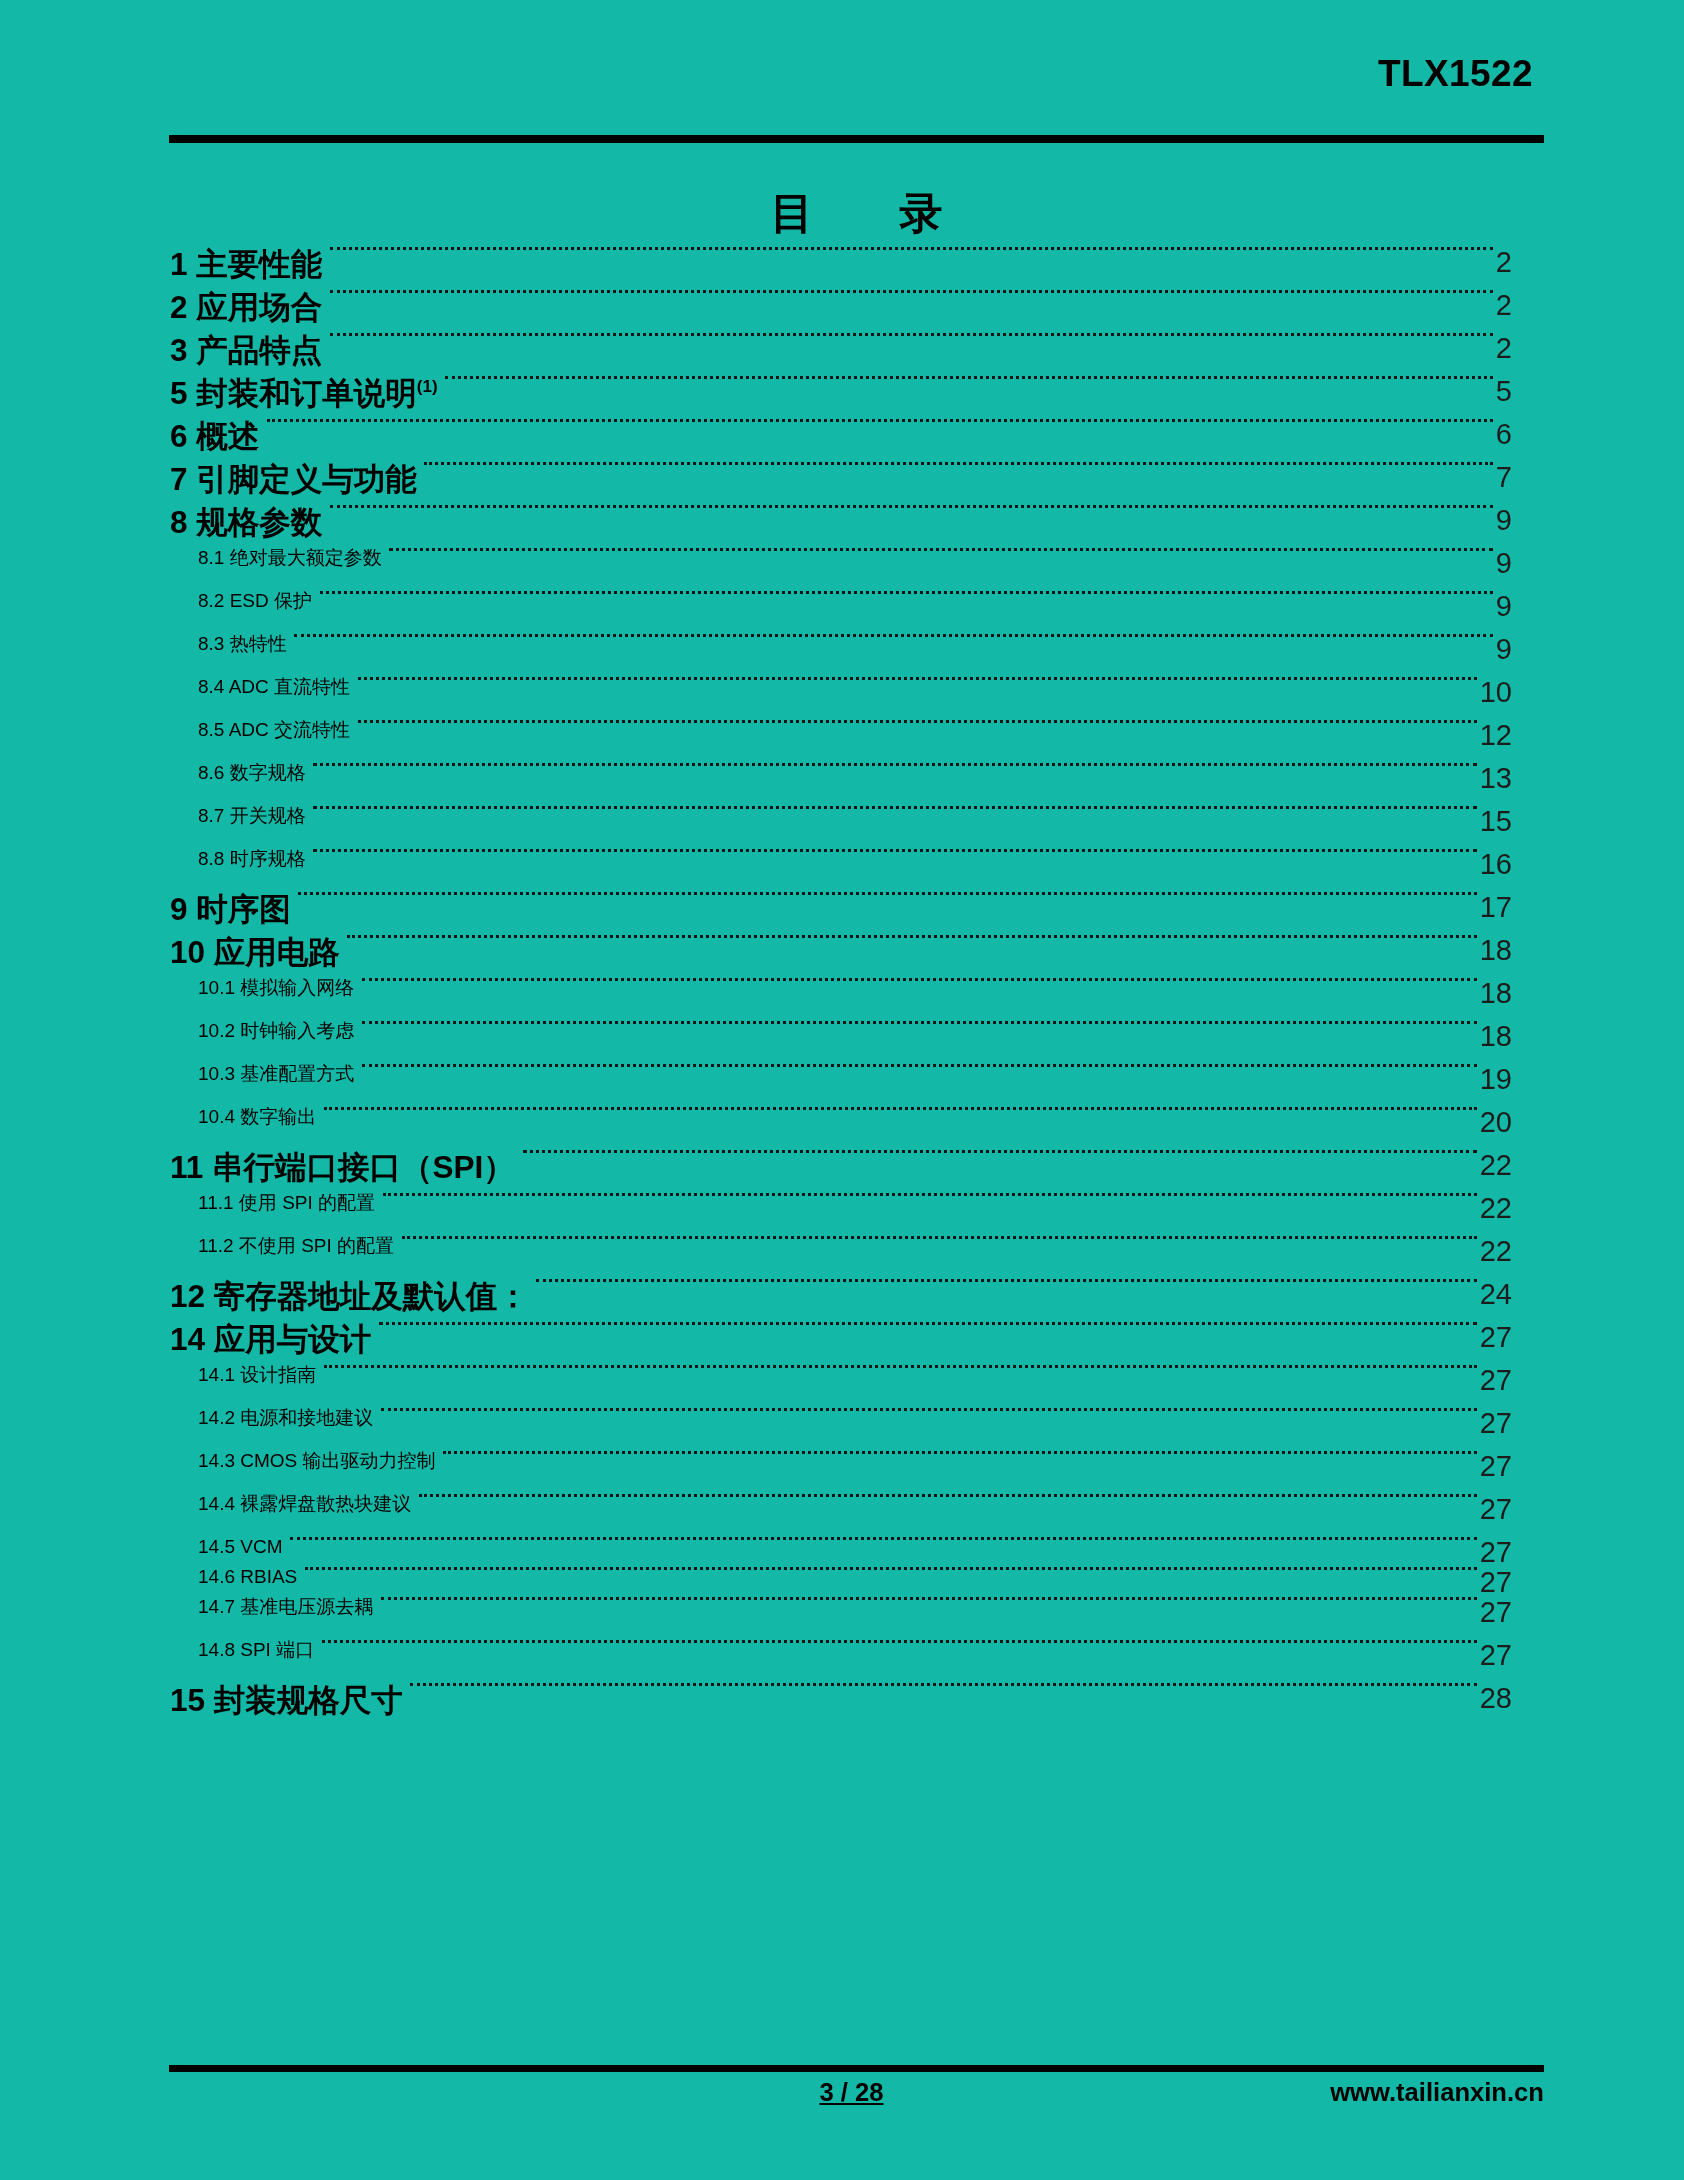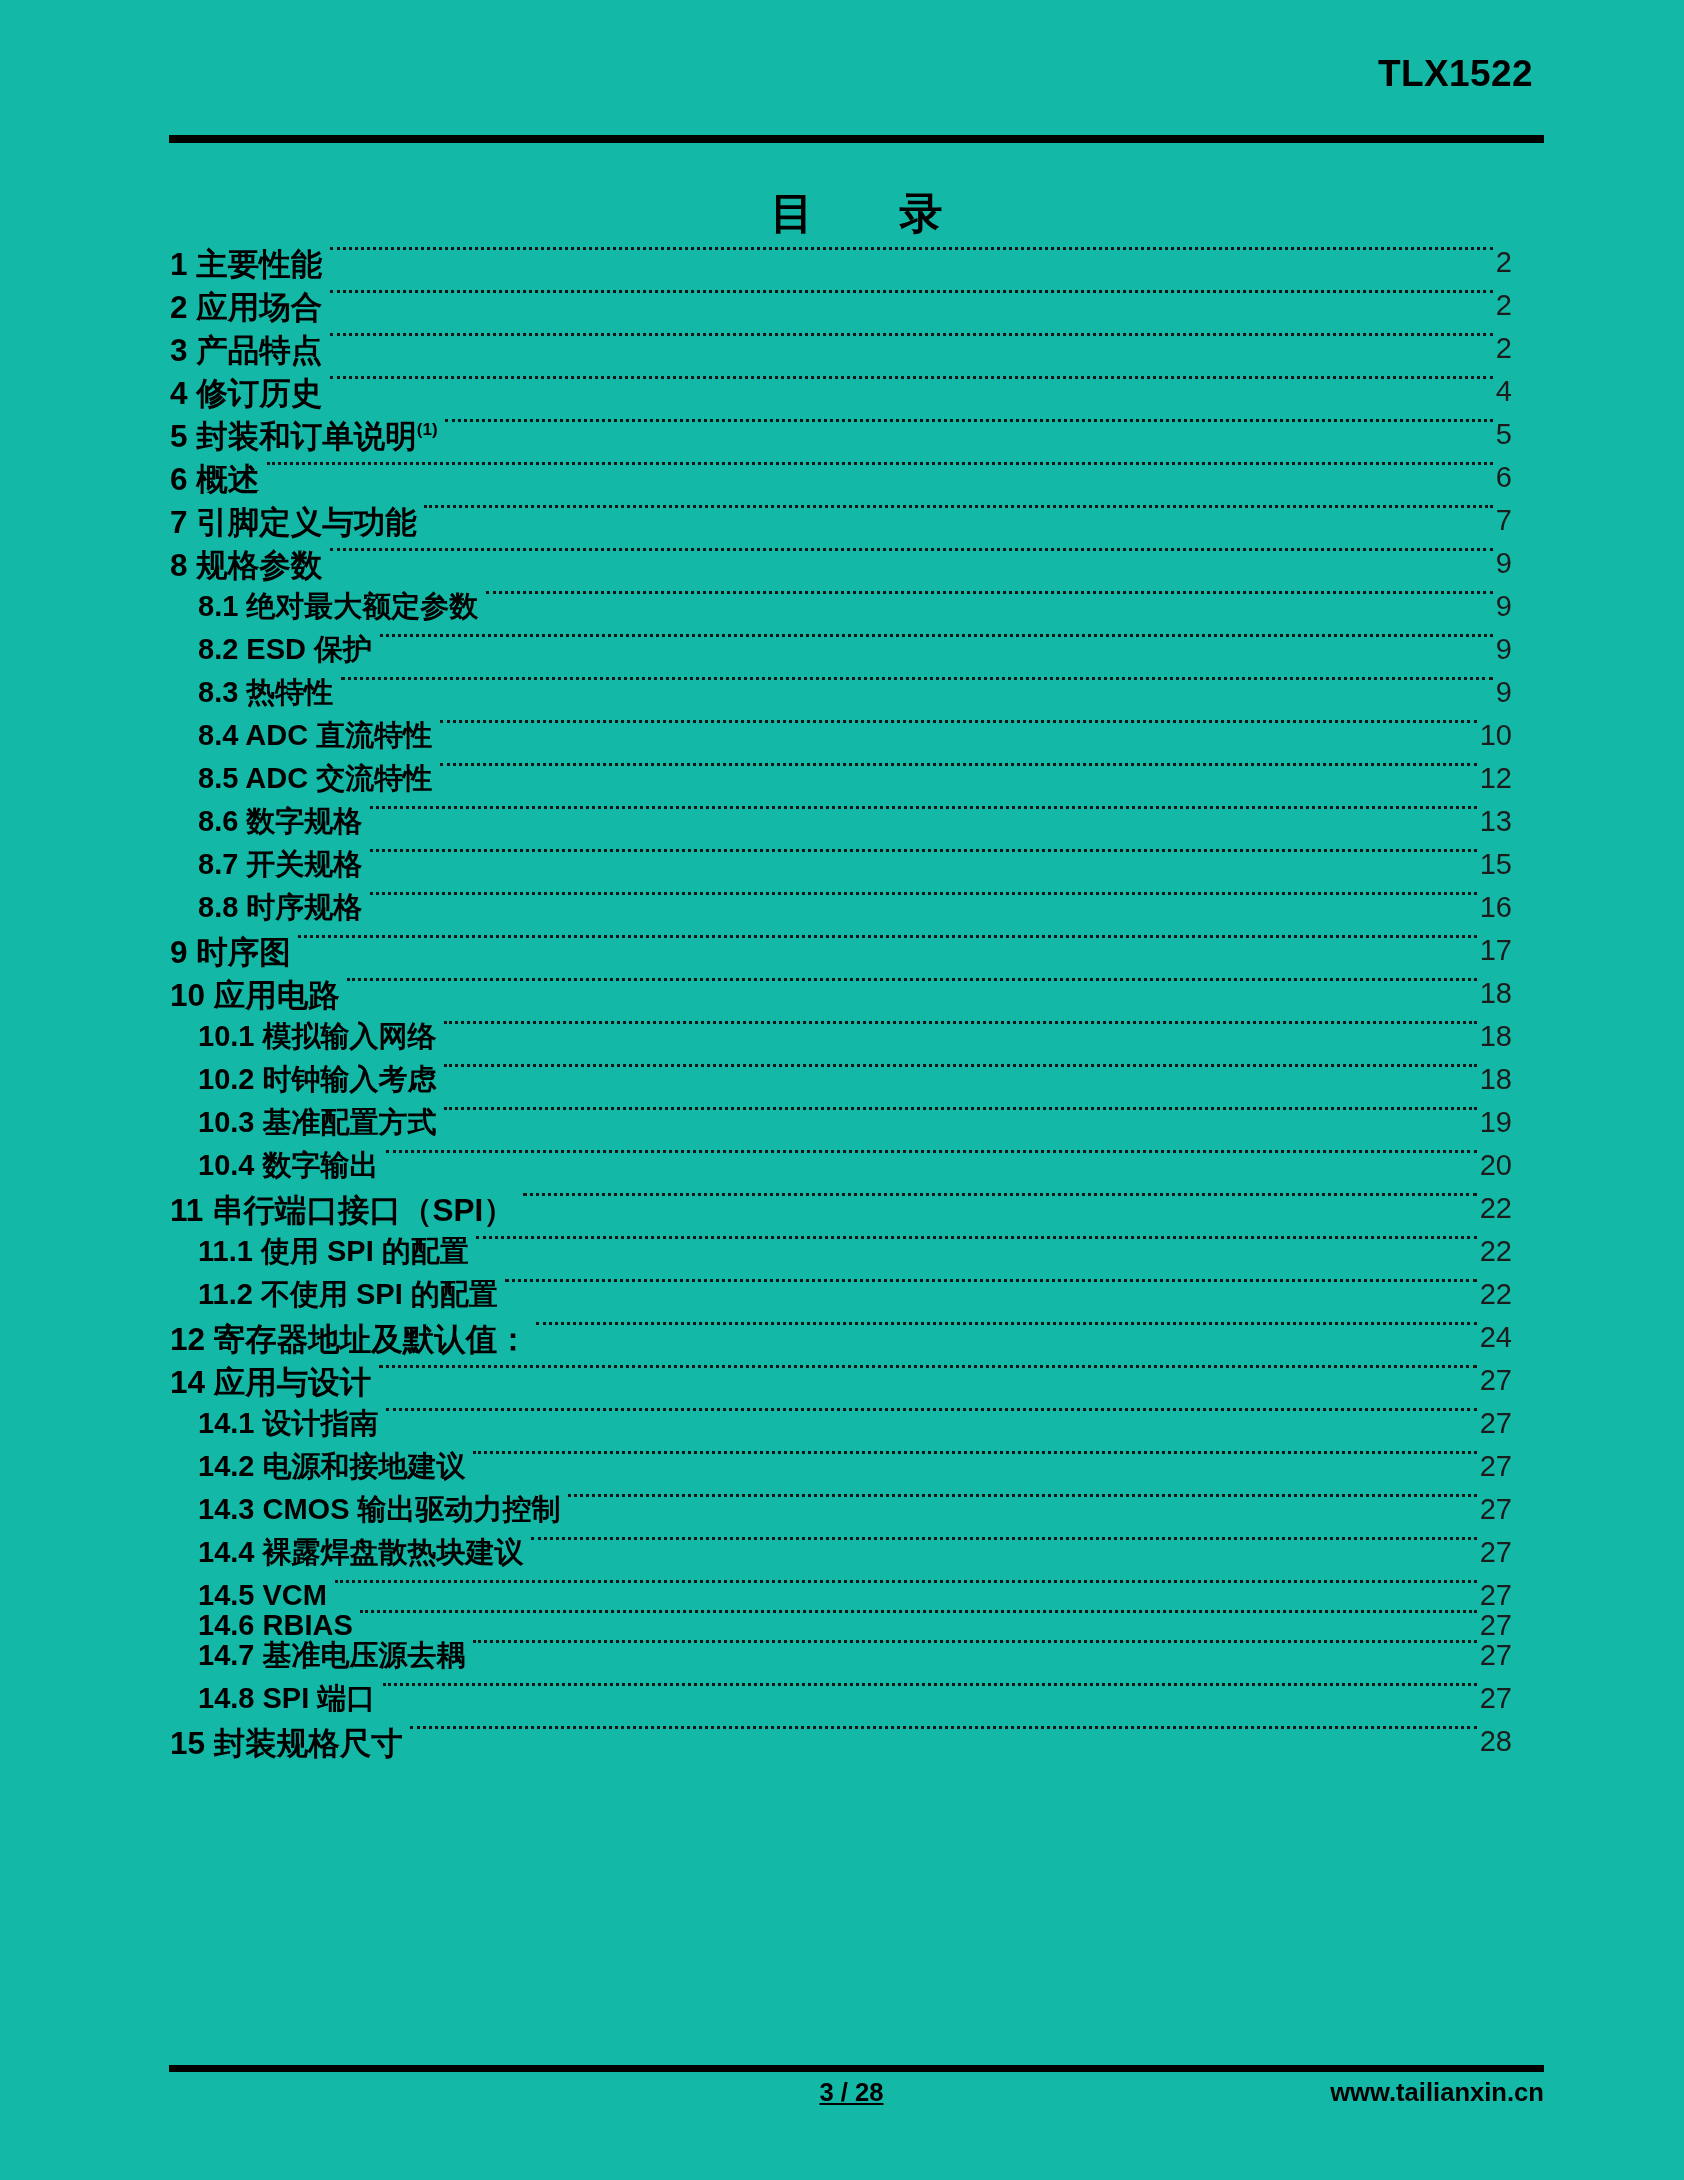--- a/index.html
+++ b/index.html
@@ -57,22 +57,22 @@
   .toc-row {
     display: flex;
     align-items: flex-start;
     height: 43px;
     overflow: hidden;
   }
   .toc-row.tight { height: 30px; }
   .toc-row.level-1 { padding-left: 28px; }
   .toc-label {
     white-space: nowrap;
-    font-size: 29px;
-    font-weight: 700;
+    font-size: 19px;
+    font-weight: 400;
     line-height: 1.1;
     padding-bottom: 1.7px;
   }
   .toc-row.level-0 .toc-label {
     font-size: 31.5px;
     font-weight: 700;
   }
   .toc-sup {
     font-size: 17px;
     font-weight: 700;
@@ -137,25 +137,20 @@
       <span class="toc-label"><span class="toc-label-text">2 应用场合</span></span>
       <span class="toc-leader"></span>
       <span class="toc-page">2</span>
     </div>
       <div class="toc-row level-0">
       <span class="toc-label"><span class="toc-label-text">3 产品特点</span></span>
       <span class="toc-leader"></span>
       <span class="toc-page">2</span>
     </div>
       <div class="toc-row level-0">
-      <span class="toc-label"><span class="toc-label-text">4 修订历史</span></span>
-      <span class="toc-leader"></span>
-      <span class="toc-page">4</span>
-    </div>
-      <div class="toc-row level-0">
       <span class="toc-label"><span class="toc-label-text">5 封装和订单说明</span><sup class="toc-sup">(1)</sup></span>
       <span class="toc-leader"></span>
       <span class="toc-page">5</span>
     </div>
       <div class="toc-row level-0">
       <span class="toc-label"><span class="toc-label-text">6 概述</span></span>
       <span class="toc-leader"></span>
       <span class="toc-page">6</span>
     </div>
       <div class="toc-row level-0">

